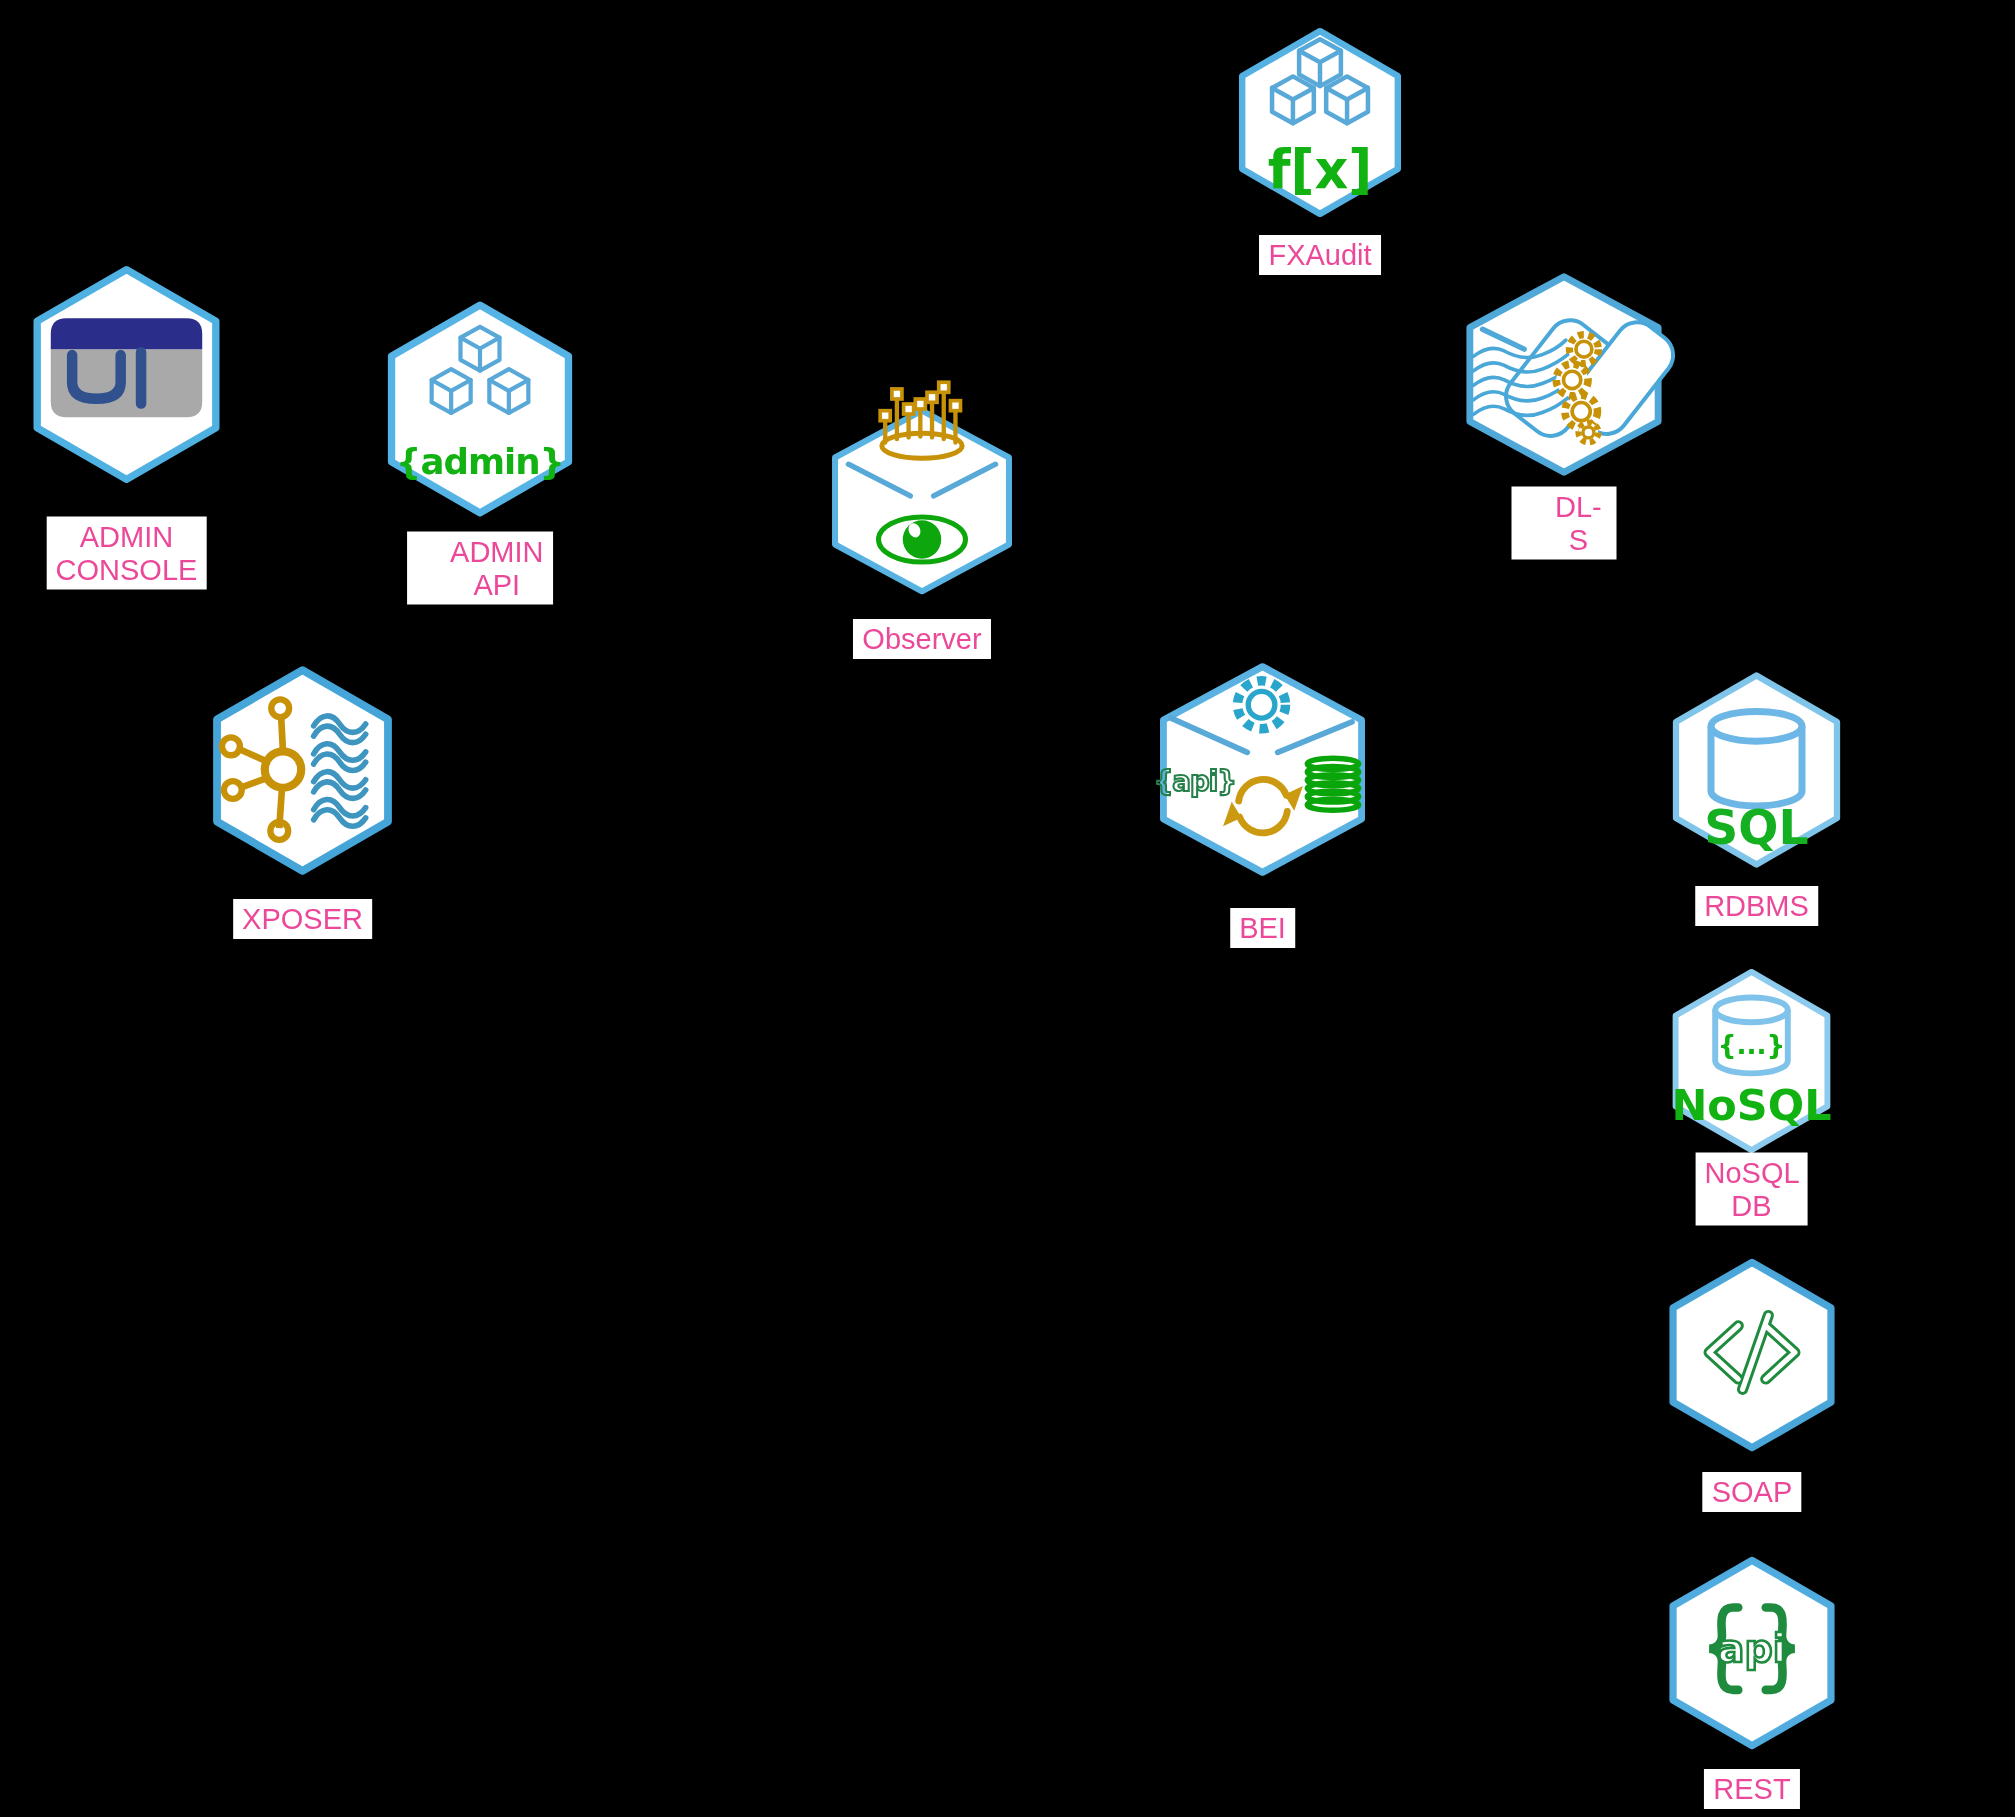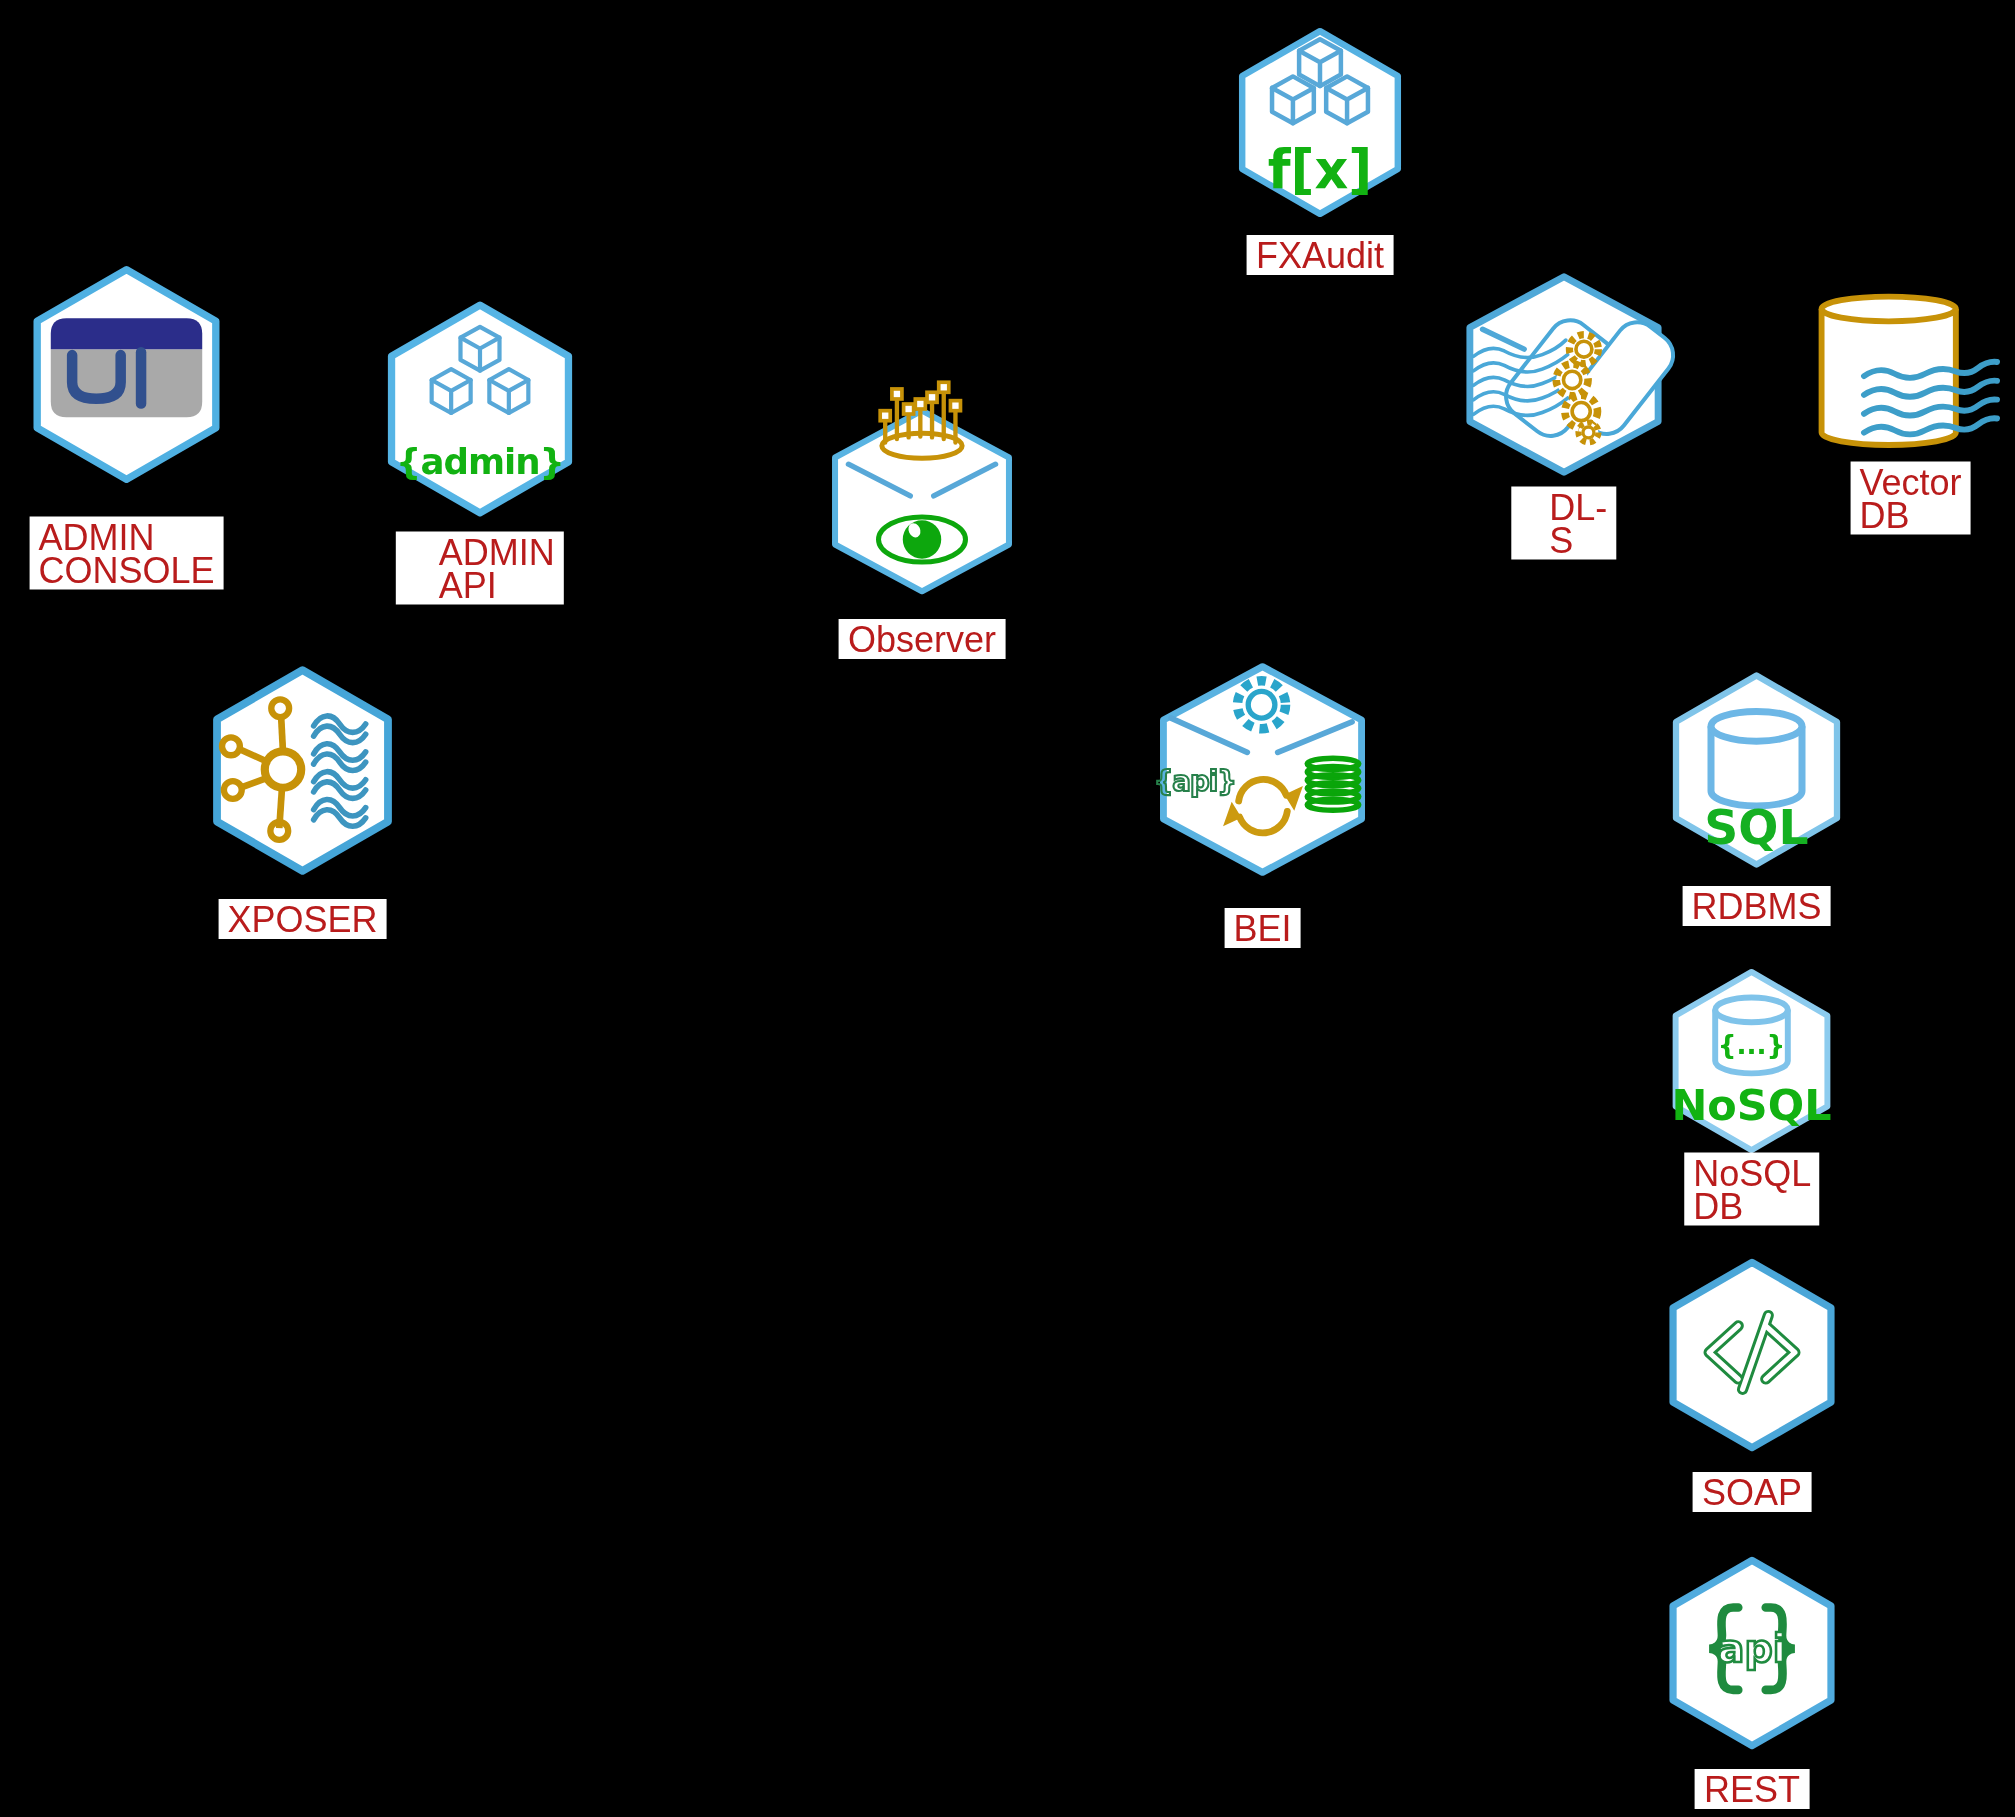--- a/index.html
+++ b/index.html
@@ -7,24 +7,24 @@
     position:relative;
     width:2015px;height:1817px;
     background:#000000;
     overflow:hidden;
     font-family:"Liberation Sans",sans-serif;
   }
   .node{position:absolute;}
   .node svg{display:block;width:100%;height:100%;overflow:visible;}
   .node-label{
     position:absolute;left:50%;transform:translate(-50%,-50%);
-    background:#ffffff;color:#b91c1c;
+    background:#ffffff;color:#ec4899;
     font-family:"Liberation Sans",sans-serif;
-    font-size:36px;line-height:33px;font-weight:400;
-    padding:3.5px 9.4px;text-align:left;white-space:pre-line;
+    font-size:29px;line-height:33px;font-weight:400;
+    padding:3.5px 9.4px;text-align:center;white-space:pre-line;
   }
   .svgdefs{position:absolute;width:0;height:0;overflow:hidden;}
 </style>
 </head>
 <body>
 
 <svg class="svgdefs" aria-hidden="true">
   <defs>
     <g id="cube" stroke-linejoin="round" stroke-linecap="round" fill="#ffffff" stroke="#58a8d8">
       <path d="M0,-15 L13,-7.8 L13,7 L0,14.2 L-13,7 L-13,-7.8 Z" stroke-width="2.8"></path>
@@ -133,36 +133,20 @@
         <circle cx="62.5" cy="63" r="4.8" fill="none" stroke="#c79208" stroke-width="2"></circle>
         <circle cx="67.5" cy="80.5" r="9" fill="#ffffff" stroke="#c79208" stroke-width="4.2" stroke-dasharray="3.4 2.6"></circle>
         <circle cx="67.5" cy="80.5" r="5" fill="none" stroke="#c79208" stroke-width="2"></circle>
         <circle cx="71.5" cy="92" r="5.5" fill="#ffffff" stroke="#c79208" stroke-width="3.4" stroke-dasharray="2.8 2.2"></circle>
         <circle cx="71.5" cy="92" r="3" fill="none" stroke="#c79208" stroke-width="1.8"></circle>
       </g>
     </svg>
     <div class="node-label" style="top:259px;padding-left:38px;">DL-S</div>
   </div>
 
-  <div class="node" style="left:1819px;top:296px;width:183px;height:159px;">
-    <svg viewBox="0 0 155 135">
-      <g stroke="#c79208" fill="#ffffff" stroke-width="5">
-        <path d="M2,11 L2,116 A57,10.5 0 0 0 116,116 L116,11"></path>
-        <ellipse cx="59" cy="11" rx="57" ry="10.5"></ellipse>
-      </g>
-      <g fill="none" stroke="#3d9ec9" stroke-width="5" stroke-linecap="round">
-        <path d="M38,68 q13,-9 26,-2 q13,7 26,0 q13,-7 26,-2 q10,4 19,-3 q8,-6 16,-5"></path>
-        <path d="M38,84 q13,-9 26,-2 q13,7 26,0 q13,-7 26,-2 q10,4 19,-3 q8,-6 16,-5"></path>
-        <path d="M38,100 q13,-9 26,-2 q13,7 26,0 q13,-7 26,-2 q10,4 19,-3 q8,-6 16,-5"></path>
-        <path d="M38,116 q13,-9 26,-2 q13,7 26,0 q13,-7 26,-2 q10,4 19,-3 q8,-6 16,-5"></path>
-      </g>
-    </svg>
-    <div class="node-label" style="top:202px;">Vector
-DB</div>
-  </div>
 
   <div class="node" style="left:203px;top:659px;width:199px;height:223px;">
     <svg viewBox="0 0 104 120">
       <polygon points="52,6 98,32.5 98,87.5 52,114 6,87.5 6,32.5" fill="#ffffff" stroke="#45a5d8" stroke-width="4.2" stroke-linejoin="round"></polygon>
       <g stroke="#c79208" fill="none">
         <line x1="41.5" y1="50" x2="40.5" y2="31" stroke-width="3.6"></line>
         <line x1="32.5" y1="55" x2="17" y2="48" stroke-width="3.6"></line>
         <line x1="33" y1="64" x2="18" y2="69.5" stroke-width="3.6"></line>
         <line x1="41" y1="69" x2="39.5" y2="91" stroke-width="3.6"></line>
         <circle cx="41.5" cy="59.5" r="9.8" stroke-width="4.4"></circle>

